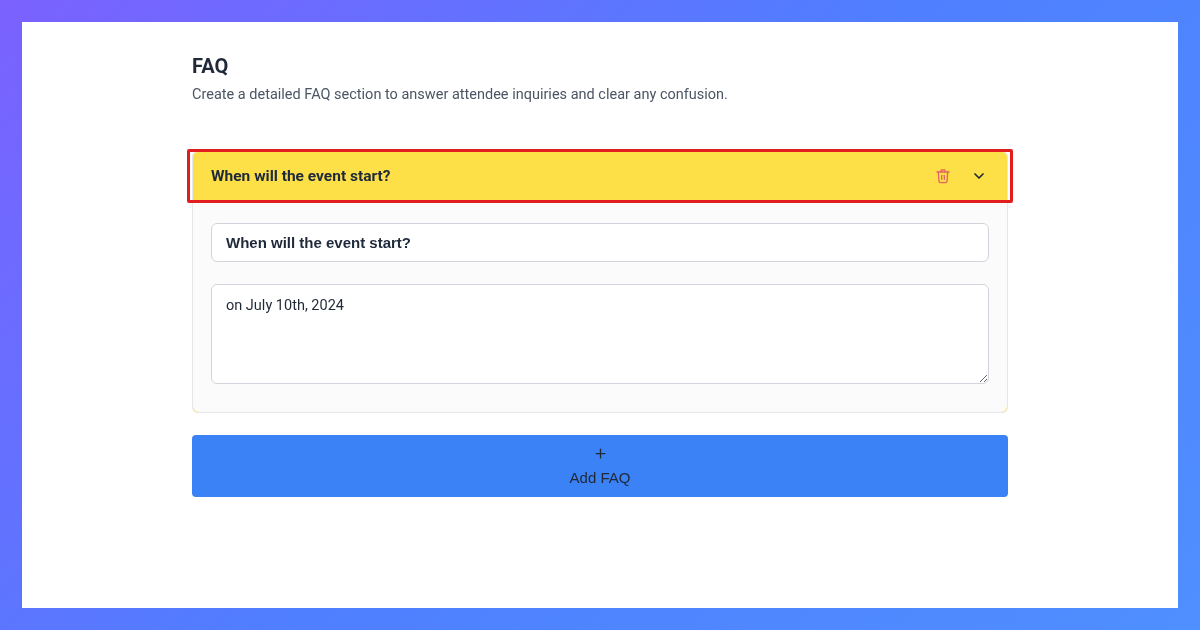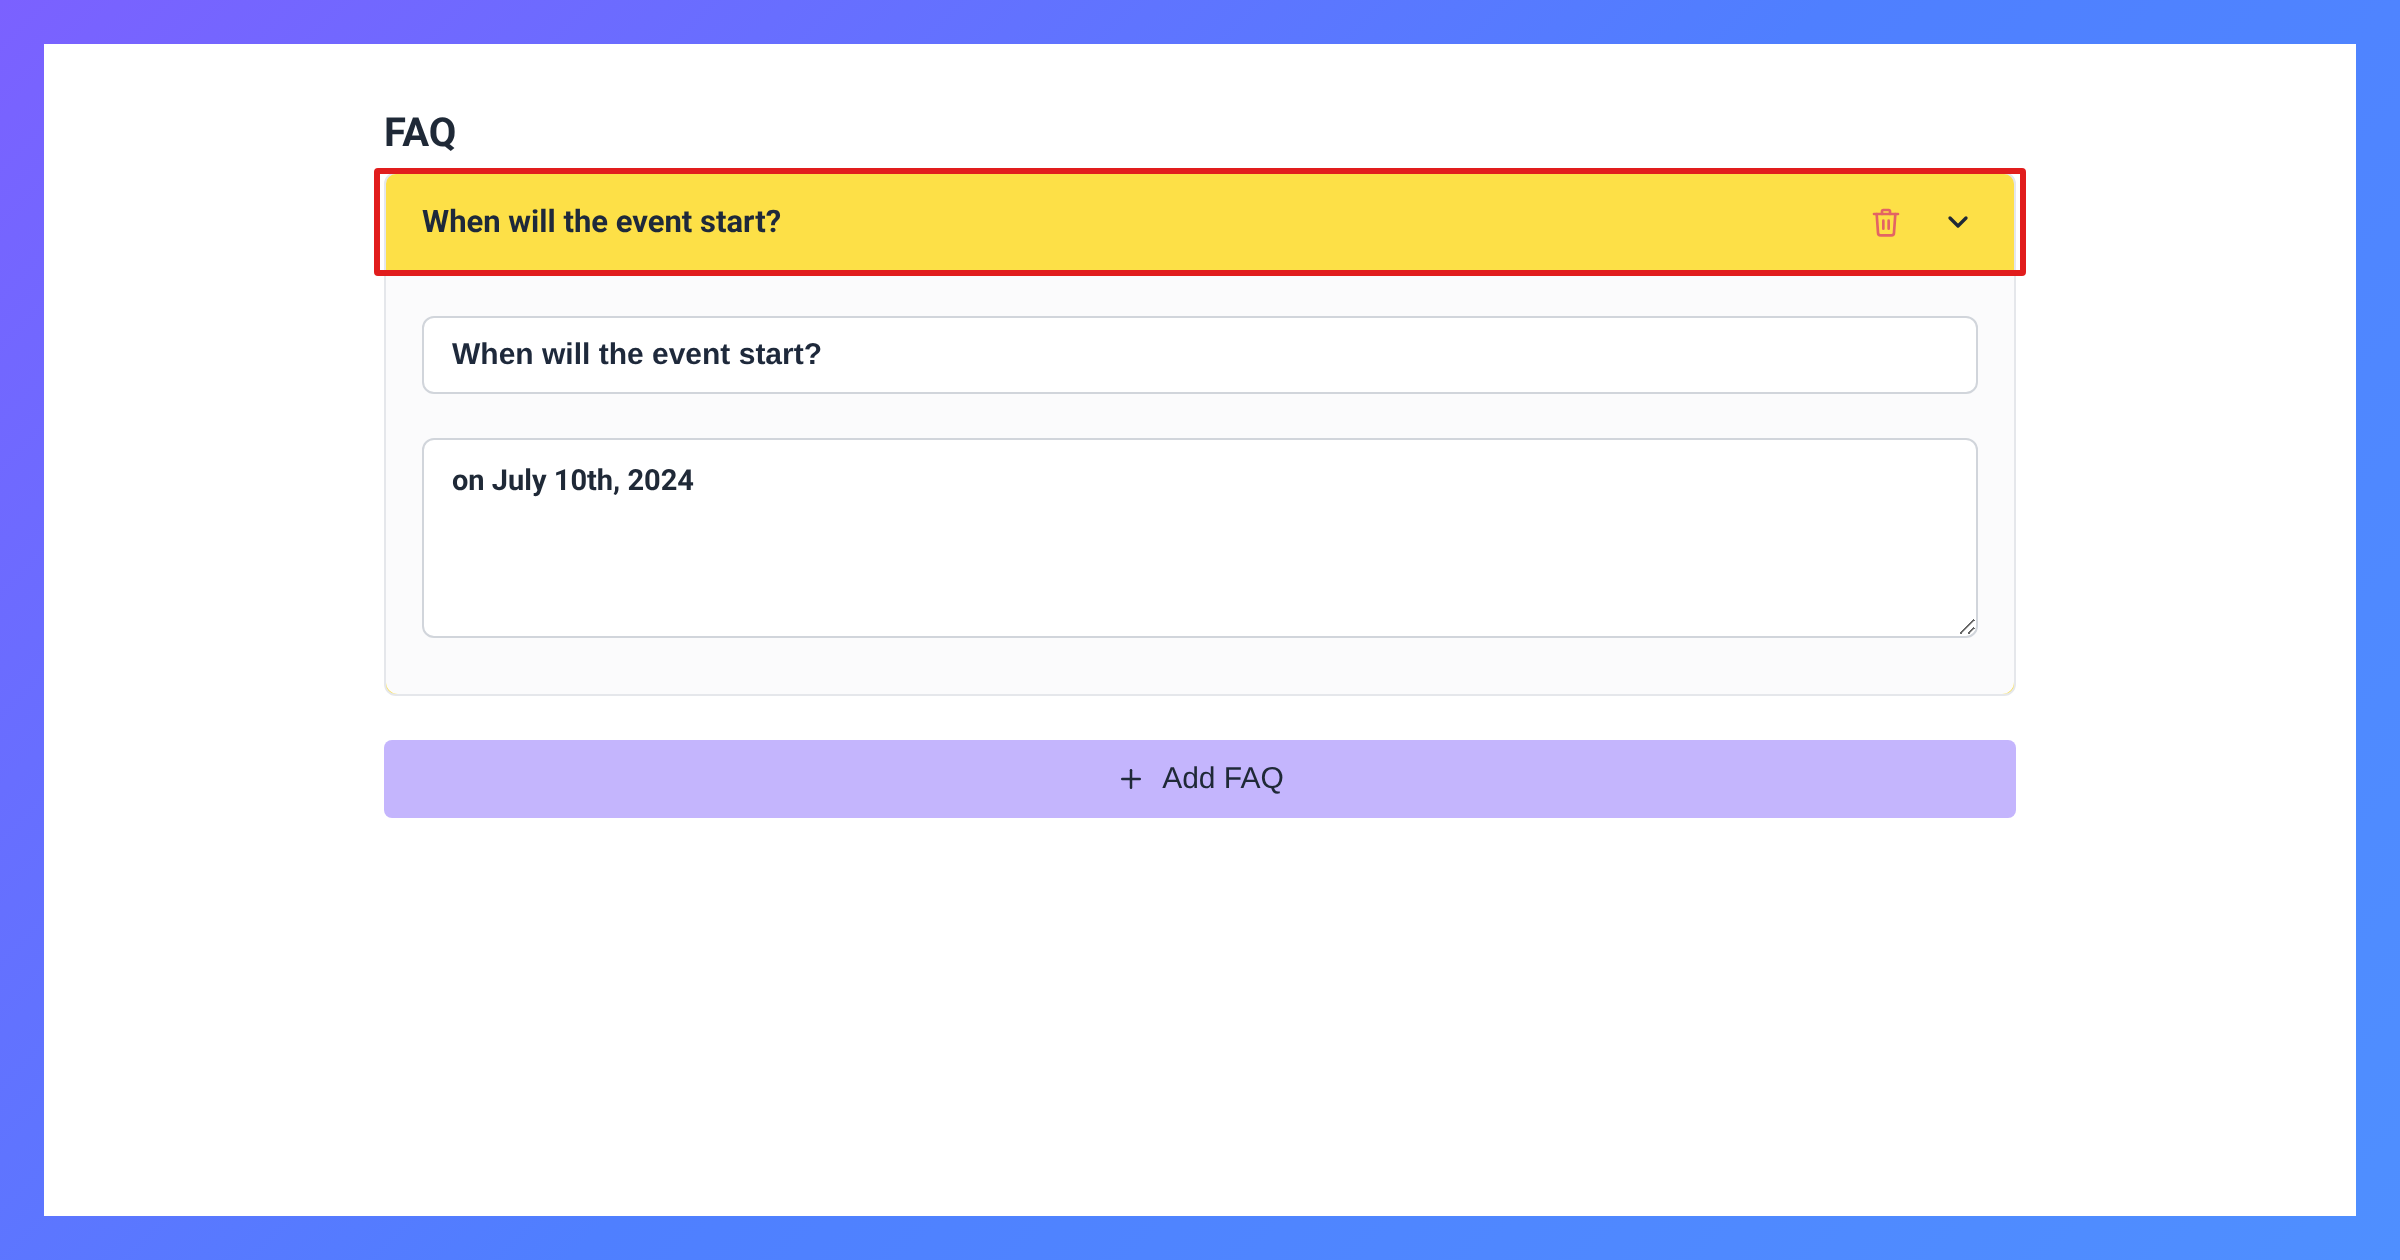--- a/index.html
+++ b/index.html
@@ -108,46 +108,48 @@
       width: 100%;
       padding: 12px 14px;
       font-size: 14.5px;
       color: #1f2937;
       border: 1px solid #d1d5db;
       border-radius: 6px;
       background: #ffffff;
       resize: both;
       height: 100px;
       font-family: inherit;
-      font-weight: 700;
+      font-weight: 400;
     }
     .add-faq-btn {
       width: 100%;
       padding: 11px;
-      background: #c4b5fd;
+      background: #3b82f6;
       border: none;
       border-radius: 4px;
       font-size: 15px;
       color: #1f2937;
       cursor: pointer;
       display: flex;
       align-items: center;
       justify-content: center;
       gap: 8px;
+      flex-direction: column;
     }
     svg {
       display: block;
     }
   </style>
 </head>
 <body>
 
 <div class="window">
 
   <h1 class="page-title">FAQ</h1>
+  <p class="page-subtitle">Create a detailed FAQ section to answer attendee inquiries and clear any confusion.</p>
 
   <div class="faq-card">
     <div class="faq-header">
       <div class="highlight-box"></div>
       <div class="faq-header-title">When will the event start?</div>
       <div class="faq-header-actions">
         <button class="icon-btn">
           <span>
             <svg width="16" height="16" viewBox="0 0 24 24" fill="none" stroke="#e36464" stroke-width="2" stroke-linecap="round" stroke-linejoin="round">
               <polyline points="3 6 5 6 21 6"></polyline>

